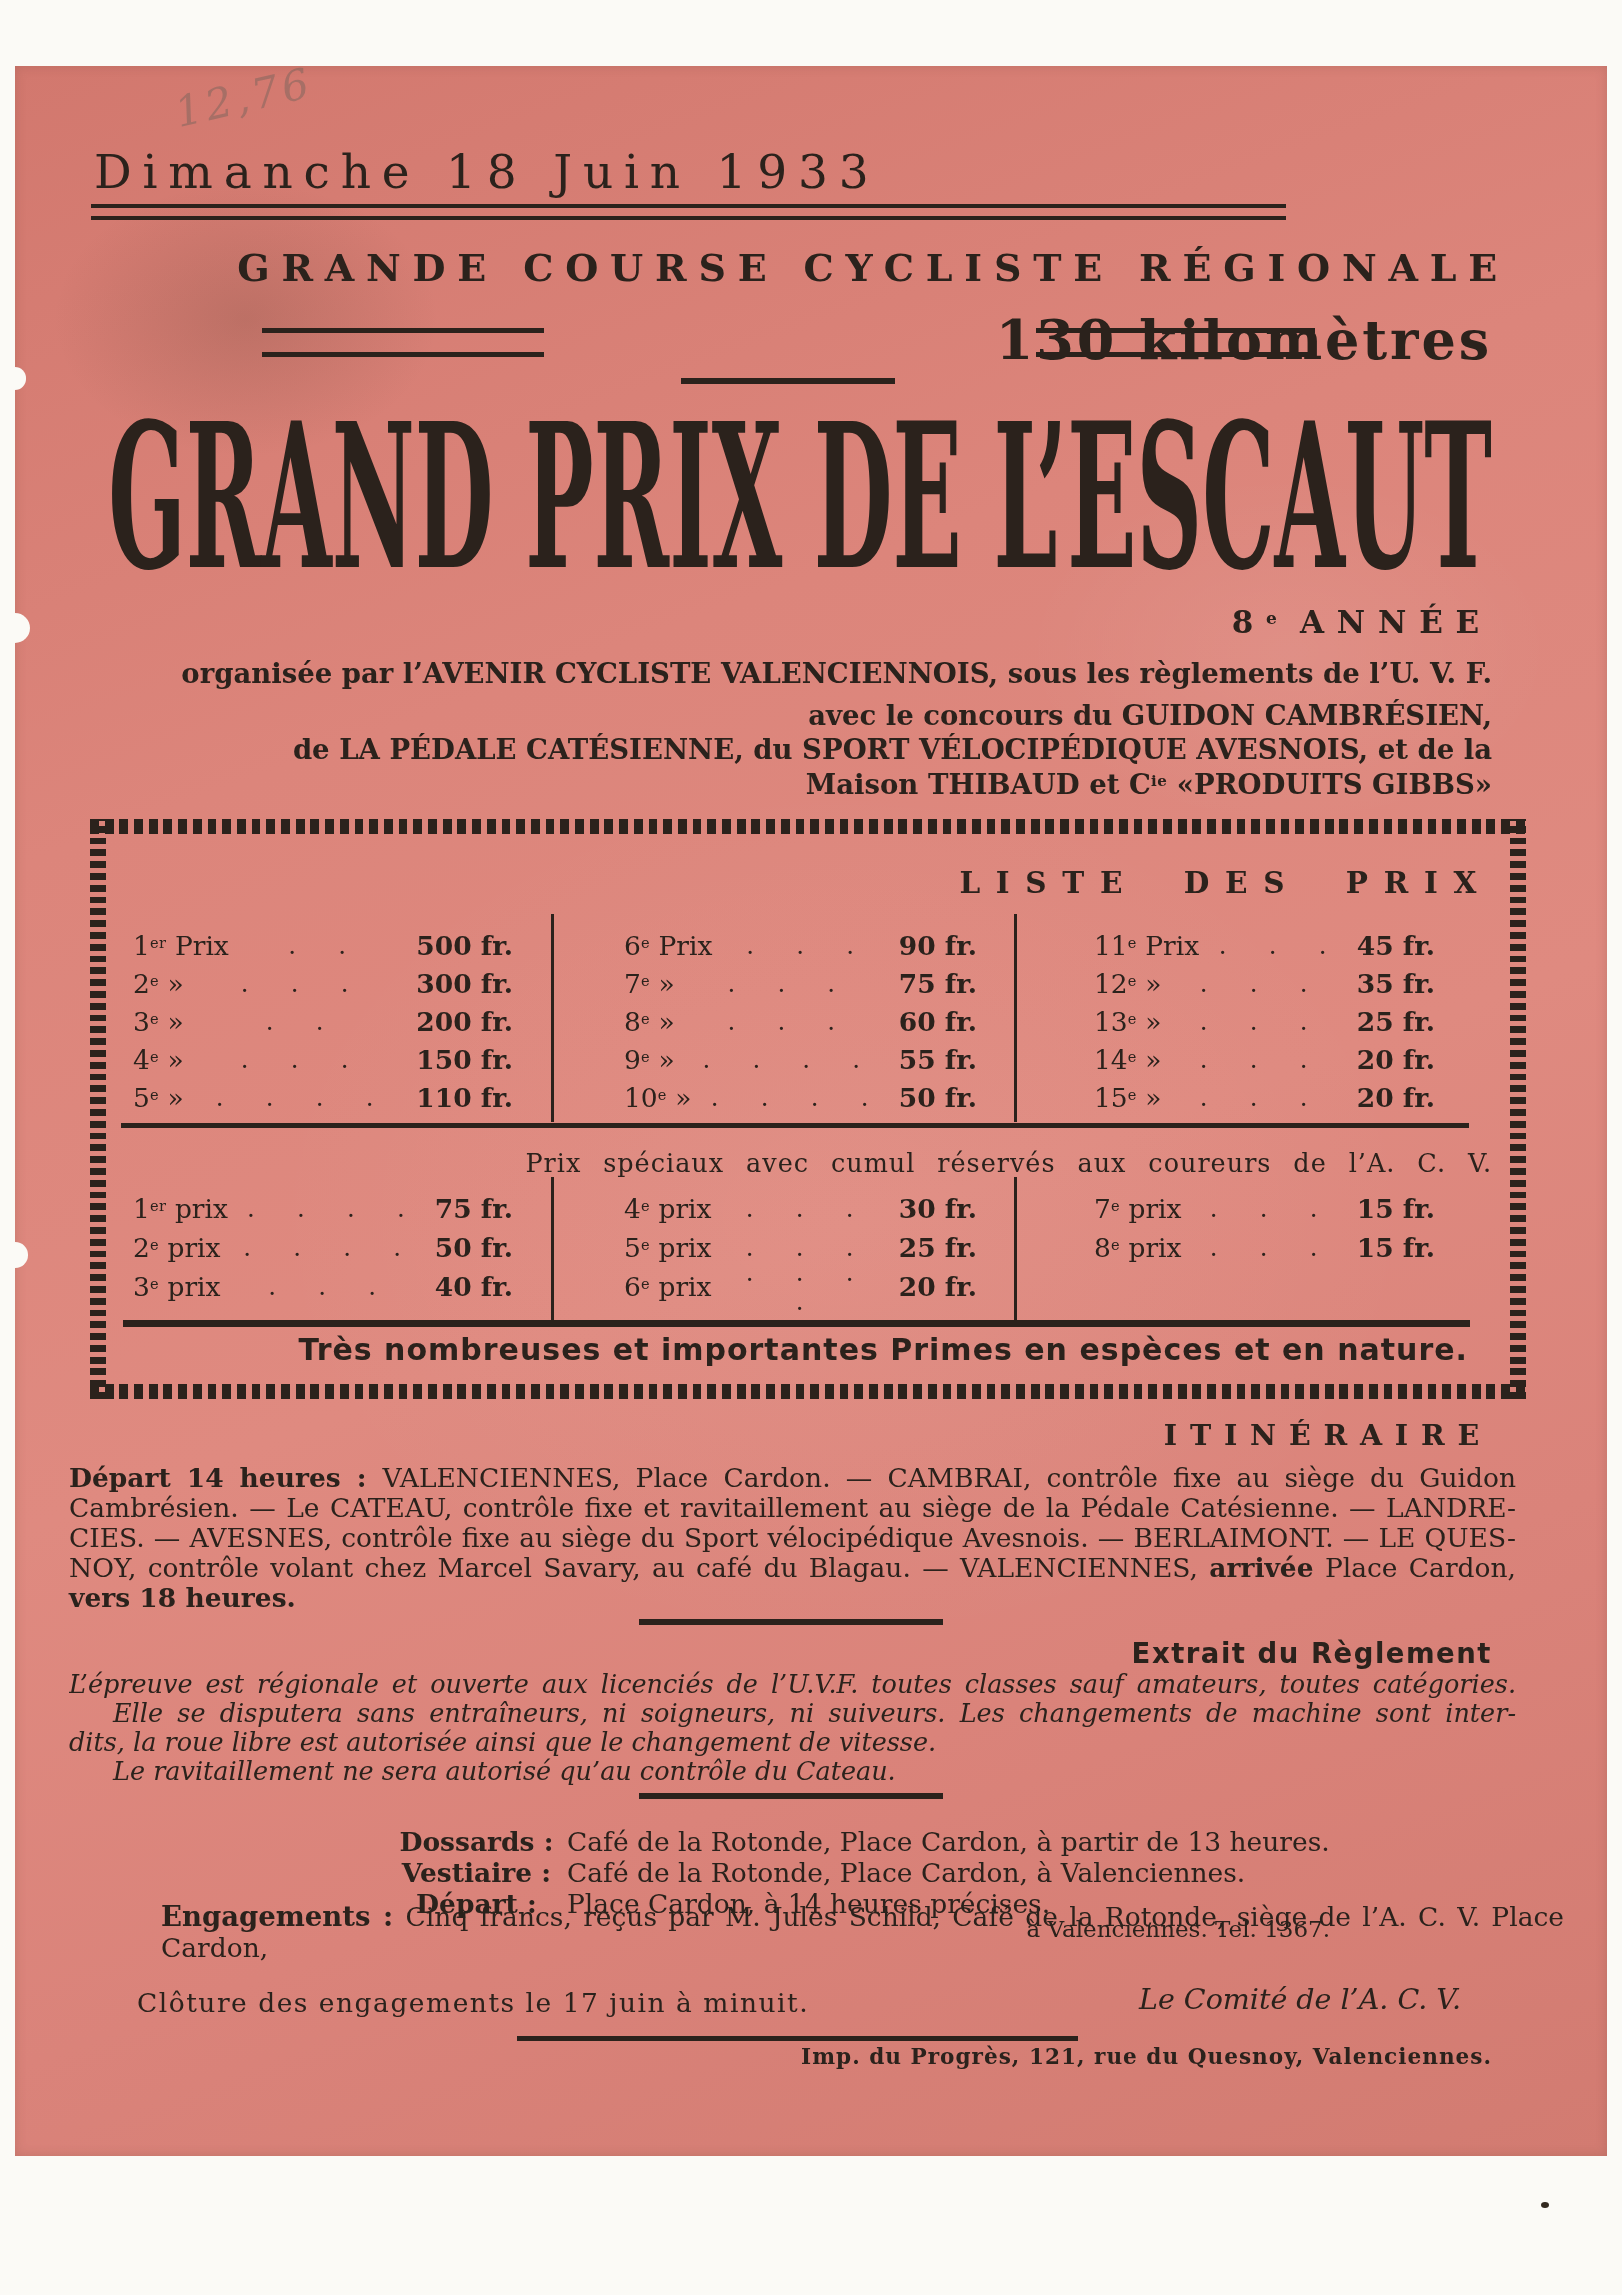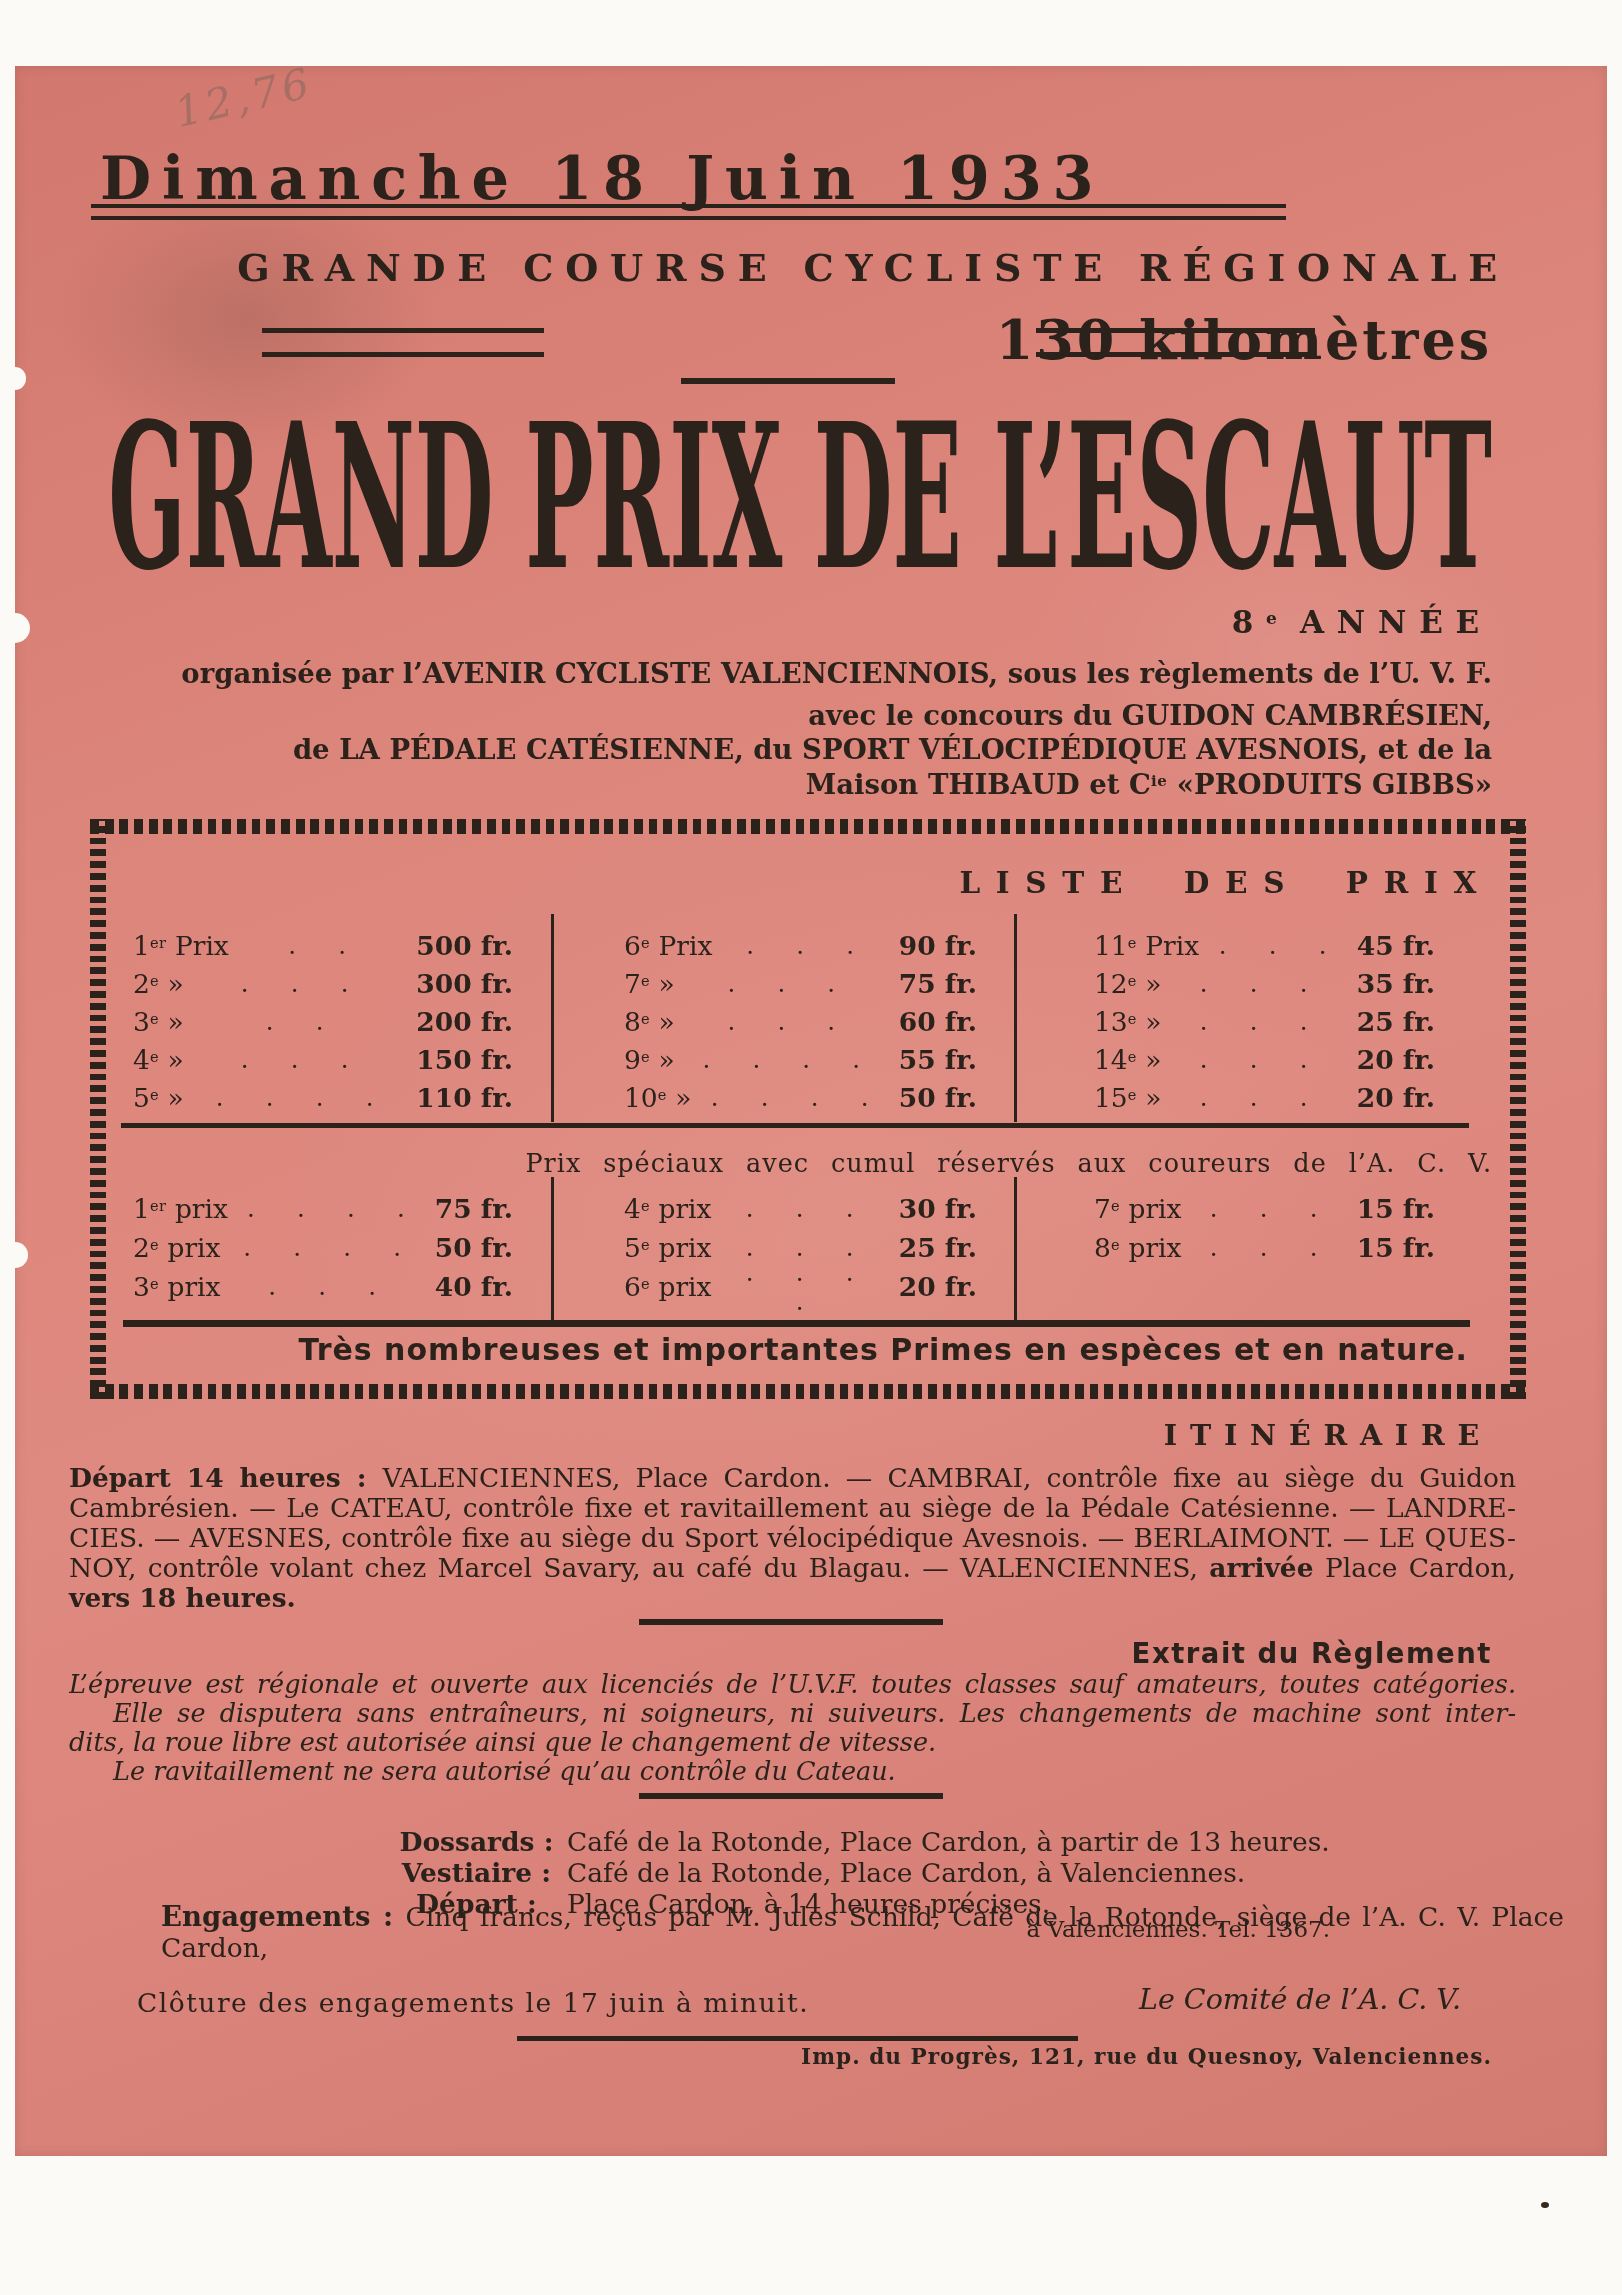--- a/index.html
+++ b/index.html
@@ -16,21 +16,21 @@
   .ctr{text-align:right;}
   .sans{font-family:"DejaVu Sans","Liberation Sans",sans-serif;}
   sup{font-size:0.55em;vertical-align:0.5em;letter-spacing:0.5px;}
 
   .notch{position:absolute;background:var(--page,#fbfaf6);border-radius:50%;}
   .speck{position:absolute;background:#33291f;border-radius:50%;}
 
   .annotation{left:174px;top:73px;font-size:42px;font-style:italic;
     color:rgba(105,95,88,0.42);transform:rotate(-13deg);letter-spacing:3.9px;}
 
-  .date{left:100px;top:144px;font-size:59px;font-weight:bold;letter-spacing:10.8px;white-space:nowrap;}
+  .date{left:94px;top:144px;font-size:47px;font-weight:normal;letter-spacing:10.8px;white-space:nowrap;}
   .rule{background:var(--ink,#2b221c);}
   .r-date1{left:91px;top:204px;width:1195px;height:4.4px;}
   .r-date2{left:91px;top:216px;width:1195px;height:4.4px;}
 
   .subtitle{left:93px;top:245px;width:1416px;font-size:38px;font-weight:bold;letter-spacing:11.8px;white-space:nowrap;}
   .km-line{height:5.4px;}
   .km-l1{left:262px;top:328px;width:282px;}  .km-l2{left:262px;top:352px;width:282px;}
   .km-r1{left:1036px;top:328px;width:279px;} .km-r2{left:1036px;top:352px;width:279px;}
   .km-text{left:93px;top:308px;width:1399px;font-size:54px;font-weight:bold;letter-spacing:2.9px;}
   .km-under{left:681px;top:378px;width:214px;height:5.9px;}

